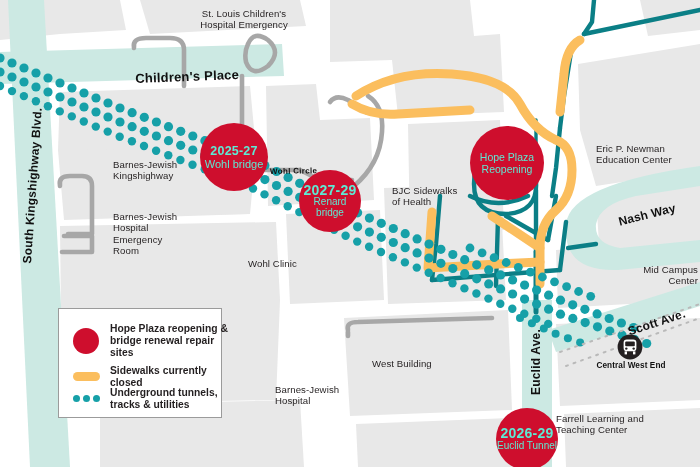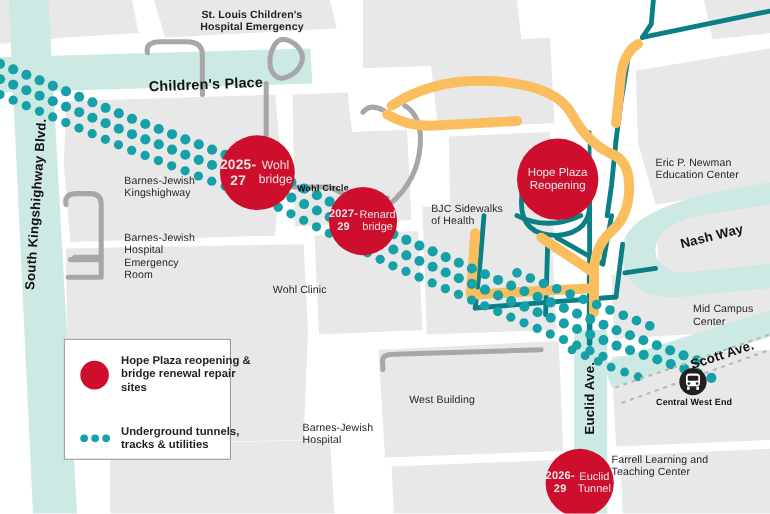--- a/index.html
+++ b/index.html
@@ -38,49 +38,50 @@
     white-space:nowrap;
     transform-origin:0 0;
   }
   .street.small{font-size:8px;letter-spacing:.3px;}
 
   
   .marker{
     position:absolute;
     border-radius:50%;
     background:#ce0e2d;
-    color:#e5e5e5;
+    color:#5eead4;
     display:flex;
+    flex-direction:column;
     align-items:center;
     justify-content:center;
     text-align:center;
     line-height:11px;
   }
   .marker .yr{
     font-weight:bold;
     font-size:12.5px;
     letter-spacing:.2px;
     line-height:14px;
   }
   .marker .nm{
     font-size:11px;
     line-height:12.2px;
     font-weight:400;
   }
   .marker.summer .yr{font-size:11.5px;line-height:13px;}
   .marker.summer .nm{font-size:10.5px;line-height:12px;}
-  .marker.small .yr{font-size:10px;line-height:12.5px;}
+  .marker.small .yr{font-size:14px;line-height:12.5px;}
   .marker.small .nm{font-size:10px;line-height:11px;}
 
   
   #legend{
     position:absolute;
     left:58px;
     top:308px;
-    width:152px;
+    width:164px;
     height:110px;
     background:#ffffff;
     border:1px solid #9b9b9b;
     box-sizing:border-box;
   }
   .leg-row{
     position:absolute;
     display:flex;
     align-items:center;
   }
@@ -413,41 +414,41 @@
   <div class="street" style="left:20px;top:263px;transform:rotate(-86deg);font-size:12px;">South Kingshighway Blvd.</div>
 
   <div class="street small" style="left:270px;top:167px;transform:rotate(-1deg);">Wohl Circle</div>
 
   <div class="street" style="left:617px;top:215px;transform:rotate(-14deg);font-size:12px;">Nash Way</div>
 
   <div class="street" style="left:626px;top:325px;transform:rotate(-18deg);font-size:12px;">Scott Ave.</div>
 
   <div class="street" style="left:529px;top:395px;transform:rotate(-90deg);font-size:12px;">Euclid Ave.</div>
 
-  <div class="lbl center" style="left:161px;top:8px;width:136px;font-weight:bold;">St. Louis Children's
+  <div class="lbl center" style="left:176px;top:8px;width:136px;">St. Louis Children's
 Hospital Emergency</div>
 
 
   <div class="lbl" style="left:113px;top:159px;width:100px;">Barnes-Jewish
 Kingshighway</div>
 
   <div class="lbl" style="left:113px;top:211px;width:90px;">Barnes-Jewish
 Hospital
 Emergency
 Room</div>
 
   <div class="lbl" style="left:248px;top:258px;width:90px;">Wohl Clinic</div>
 
   <div class="lbl" style="left:392px;top:185px;width:90px;">BJC Sidewalks
 of Health</div>
 
   <div class="lbl" style="left:596px;top:143px;width:100px;">Eric P. Newman
 Education Center</div>
 
-  <div class="lbl" style="left:630px;top:276px;width:68px;">Mid Campus
+  <div class="lbl" style="left:630px;top:264px;width:68px;text-align:right;">Mid Campus
 Center</div>
 
   <div class="lbl" style="left:275px;top:384px;width:90px;">Barnes-Jewish
 Hospital</div>
 
   <div class="lbl" style="left:372px;top:358px;width:100px;">West Building</div>
 
 
   <div class="lbl" style="left:556px;top:413px;width:120px;">Farrell Learning and
 Teaching Center</div>
@@ -487,20 +488,24 @@
   <div id="cwe-label">Central West End</div>
 
   <div id="legend">
 
     <div class="leg-row" style="left:14px;top:14px;width:162px;">
       <span class="swatch-dot"></span>
       <span class="leg-text" style="margin-left:11px;">Hope Plaza reopening &amp;
 bridge renewal repair sites</span>
     </div>
 
+    <div class="leg-row" style="left:14px;top:56px;width:168px;">
+      <span class="swatch-bar"></span>
+      <span class="leg-text" style="margin-left:10px;">Sidewalks currently closed</span>
+    </div>
 
     <div class="leg-row" style="left:14px;top:78px;width:168px;">
       <span class="swatch-dots">
         <i></i>
           <i></i>
           <i></i>
       </span>
       <span class="leg-text" style="margin-left:10px;">Underground tunnels,
 tracks &amp; utilities</span>
     </div>

